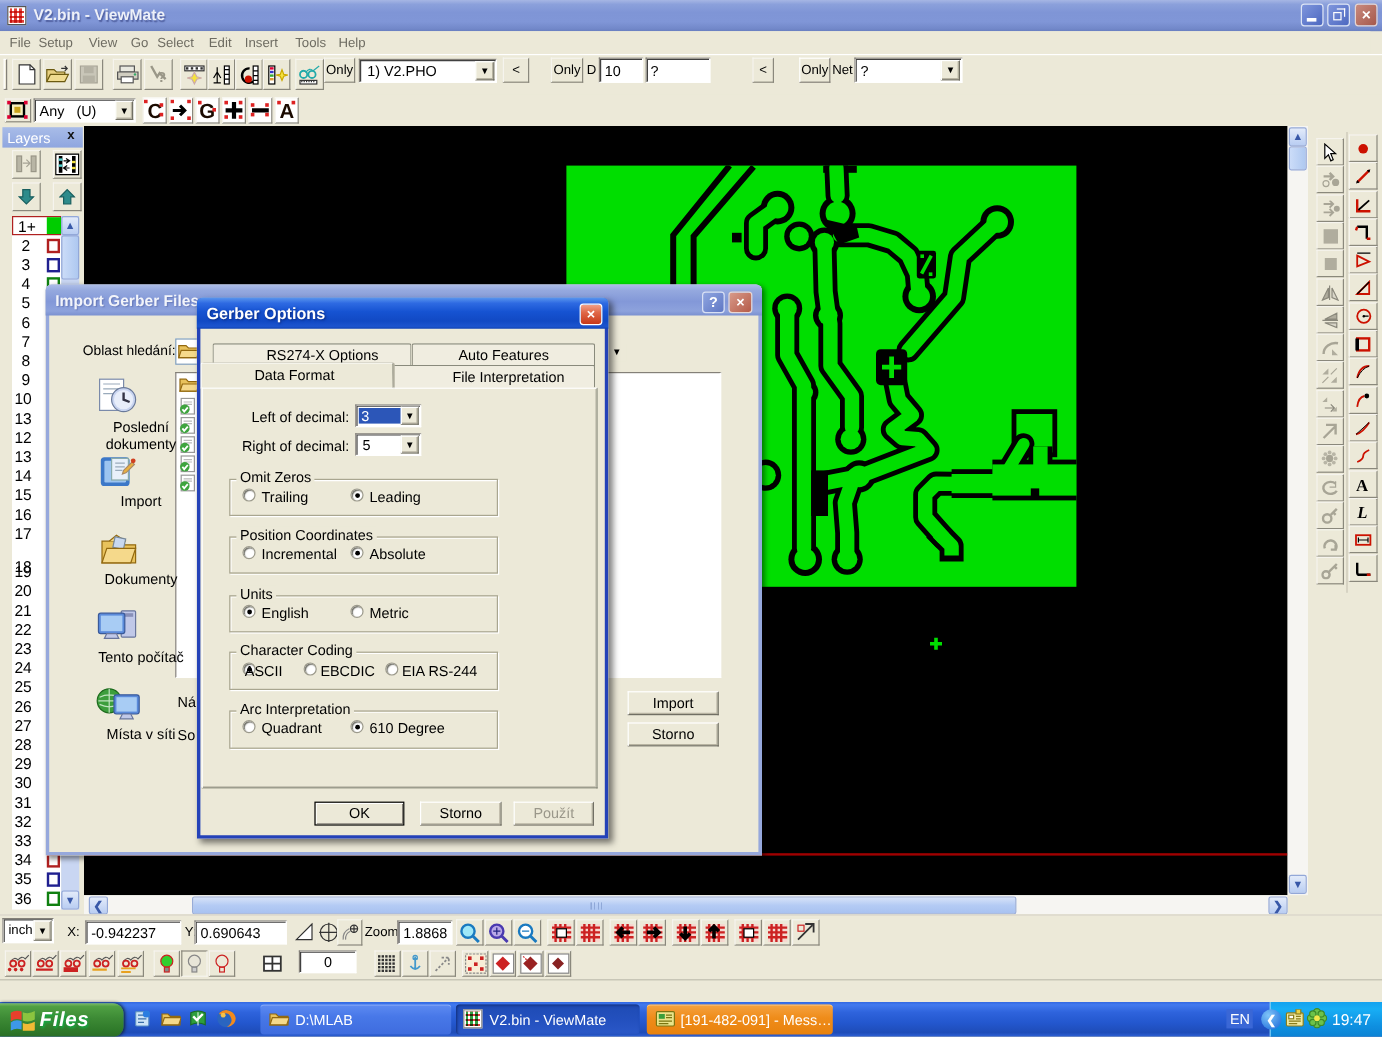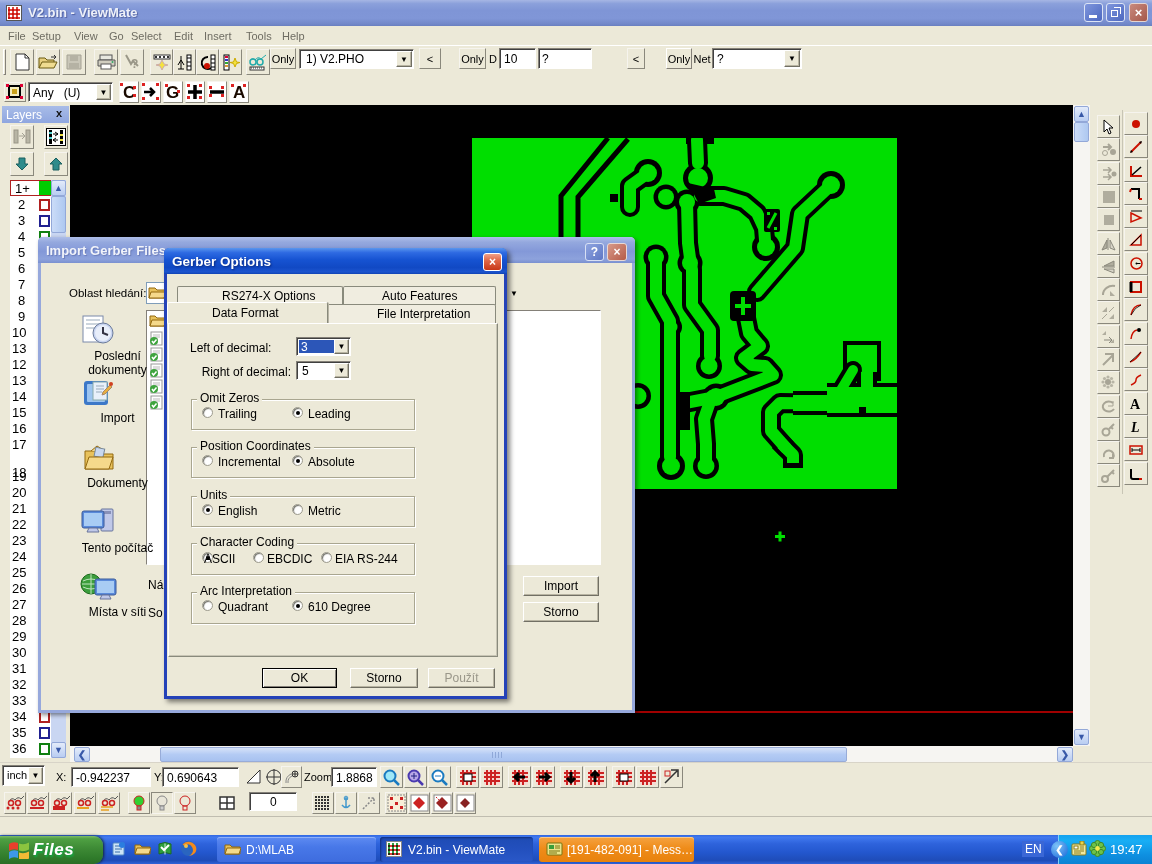--- a/index.html
+++ b/index.html
@@ -1092,21 +1092,21 @@
  <div class="abs" style="left:13px;top:38px;width:166px;height:19px;background:#F0EDE0;border:1px solid #898a7c;border-bottom:0;border-radius:2px 2px 0 0"></div>
  <div class="abs" style="left:179px;top:38px;width:153px;height:19px;background:#F0EDE0;border:1px solid #898a7c;border-bottom:0;border-radius:2px 2px 0 0"></div>
  <div class="t" style="left:58px;top:41px;font-size:12px">RS274-X Options</div>
  <div class="t" style="left:218px;top:41px;font-size:12px">Auto Features</div>
  <div class="abs" style="left:162px;top:56px;width:170px;height:19px;background:#F0EDE0;border:1px solid #898a7c;border-bottom:0;border-radius:2px 2px 0 0"></div>
  <div class="t" style="left:213px;top:59px;font-size:12px">File Interpretation</div>
  <div class="abs" style="left:3px;top:54px;width:161px;height:22px;background:#ECE9D8;border:1px solid;border-color:#fff #898a7c #ECE9D8 #fff;border-radius:2px 2px 0 0;box-shadow:1px 0 0 #b8b5a5"></div>
  <div class="t" style="left:48px;top:58px;font-size:12px">Data Format</div>
 
  <div class="abs" style="left:4px;top:75px;width:330px;height:334px;border:1px solid;border-color:#fff #898a7c #898a7c #fff;box-shadow:inset -1px -1px 0 #c8c5b5"></div>
- <div class="t" style="left:26px;top:93px;width:101px;font-size:12px">Left of decimal:</div>
+ <div class="t" style="left:26px;top:93px;width:101px;text-align:right;font-size:12px">Left of decimal:</div>
  <div class="abs" style="left:132px;top:89px;width:55px;height:19px;background:#fff;border:1px solid;border-color:#848078 #fff #fff #848078;box-shadow:inset 1px 1px 0 #404040">
    <div class="abs" style="left:2px;top:2px;width:35px;height:13px;background:#2C56B8"></div>
    <div class="t" style="left:4px;top:2px;color:#fff;font-size:12px">3</div>
    <div class="abs btn cell" style="right:1px;top:1px;width:15px;height:15px;font-size:8px">▼</div>
  </div>
  <div class="t" style="left:26px;top:117px;width:101px;text-align:right;font-size:12px">Right of decimal:</div>
  <div class="abs" style="left:132px;top:113px;width:55px;height:19px;background:#fff;border:1px solid;border-color:#848078 #fff #fff #848078;box-shadow:inset 1px 1px 0 #404040">
    <div class="t" style="left:5px;top:2px;font-size:12px">5</div>
    <div class="abs btn cell" style="right:1px;top:1px;width:15px;height:15px;font-size:8px">▼</div>
  </div>

